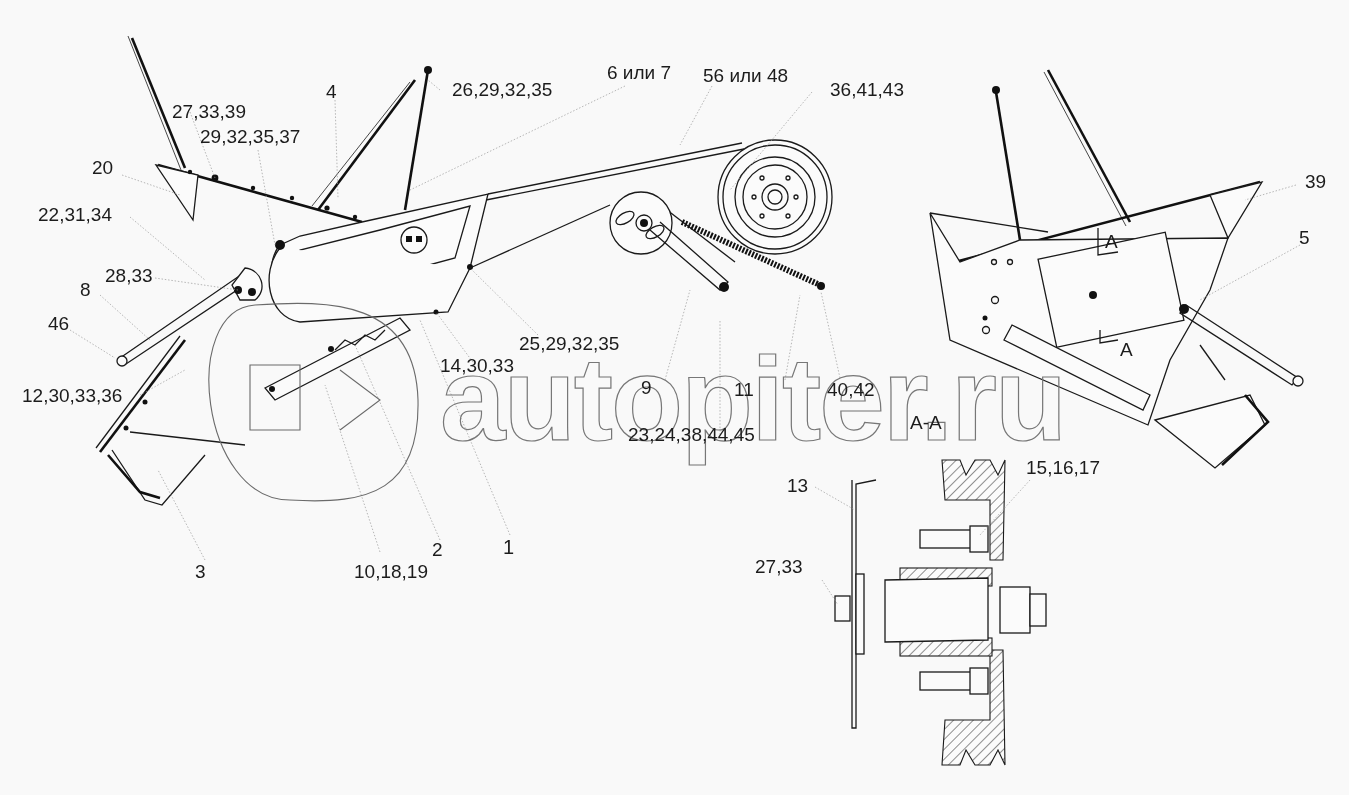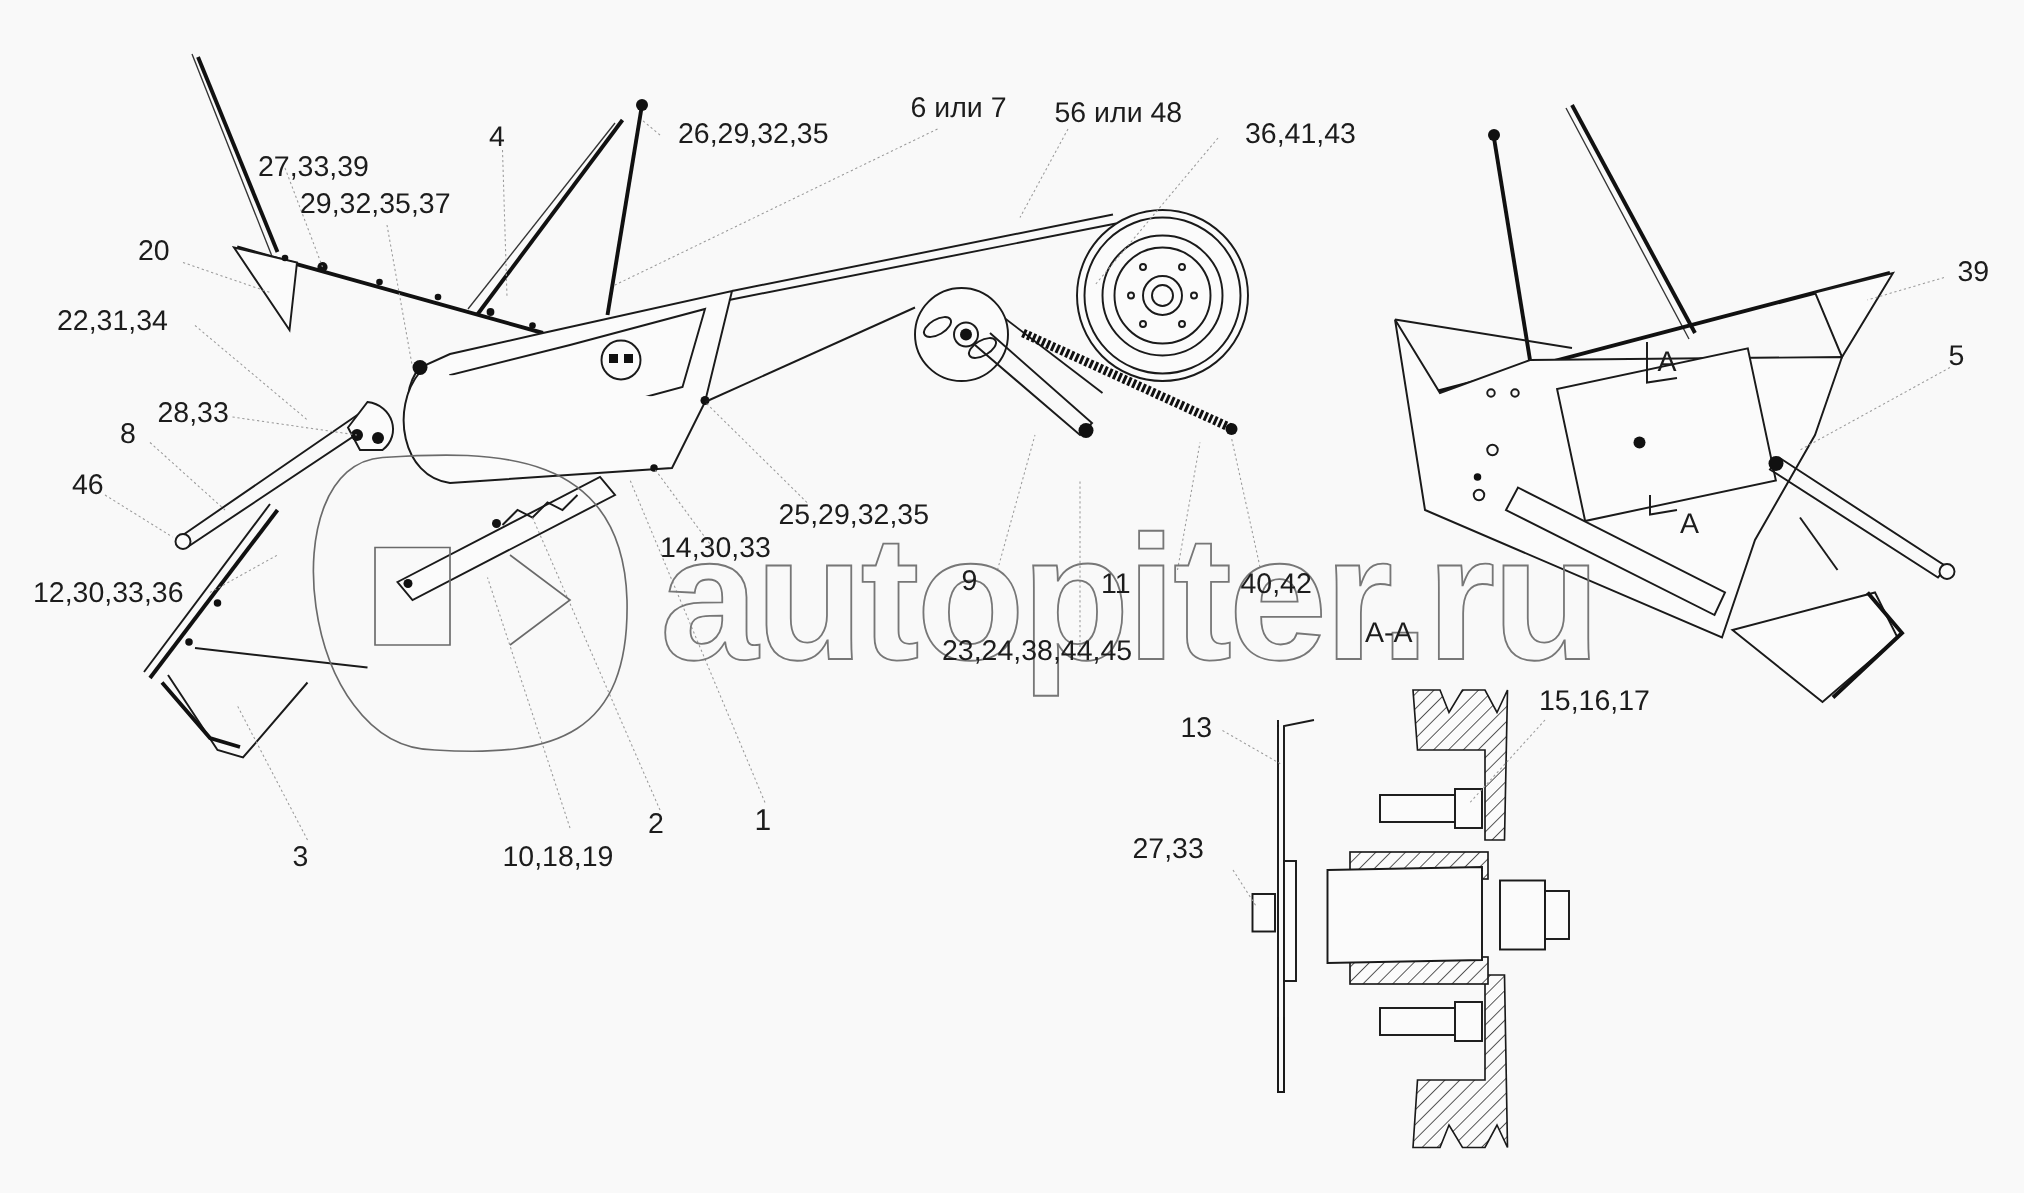--- a/index.html
+++ b/index.html
@@ -228,21 +228,21 @@
 <div class="lbl" style="left:80px;top:280px">8</div>
 <div class="lbl" style="left:48px;top:314px">46</div>
 <div class="lbl" style="left:22px;top:386px">12,30,33,36</div>
 <div class="lbl" style="left:519px;top:334px">25,29,32,35</div>
 <div class="lbl" style="left:440px;top:356px">14,30,33</div>
 <div class="lbl" style="left:641px;top:378px">9</div>
 <div class="lbl" style="left:734px;top:380px">11</div>
 <div class="lbl" style="left:827px;top:380px">40,42</div>
 <div class="lbl" style="left:628px;top:425px">23,24,38,44,45</div>
 <div class="lbl" style="left:195px;top:562px">3</div>
-<div class="lbl" style="left:335px;top:562px">10,18,19</div>
+<div class="lbl" style="left:354px;top:562px">10,18,19</div>
 <div class="lbl" style="left:432px;top:540px">2</div>
 <div class="lbl big" style="left:503px;top:537px">1</div>
 <div class="lbl" style="left:1305px;top:172px">39</div>
 <div class="lbl" style="left:1299px;top:228px">5</div>
 <div class="lbl" style="left:1105px;top:232px">A</div>
 <div class="lbl" style="left:1120px;top:340px">A</div>
 <div class="lbl" style="left:910px;top:413px">A-A</div>
 <div class="lbl" style="left:787px;top:476px">13</div>
 <div class="lbl" style="left:1026px;top:458px">15,16,17</div>
 <div class="lbl" style="left:755px;top:557px">27,33</div>

